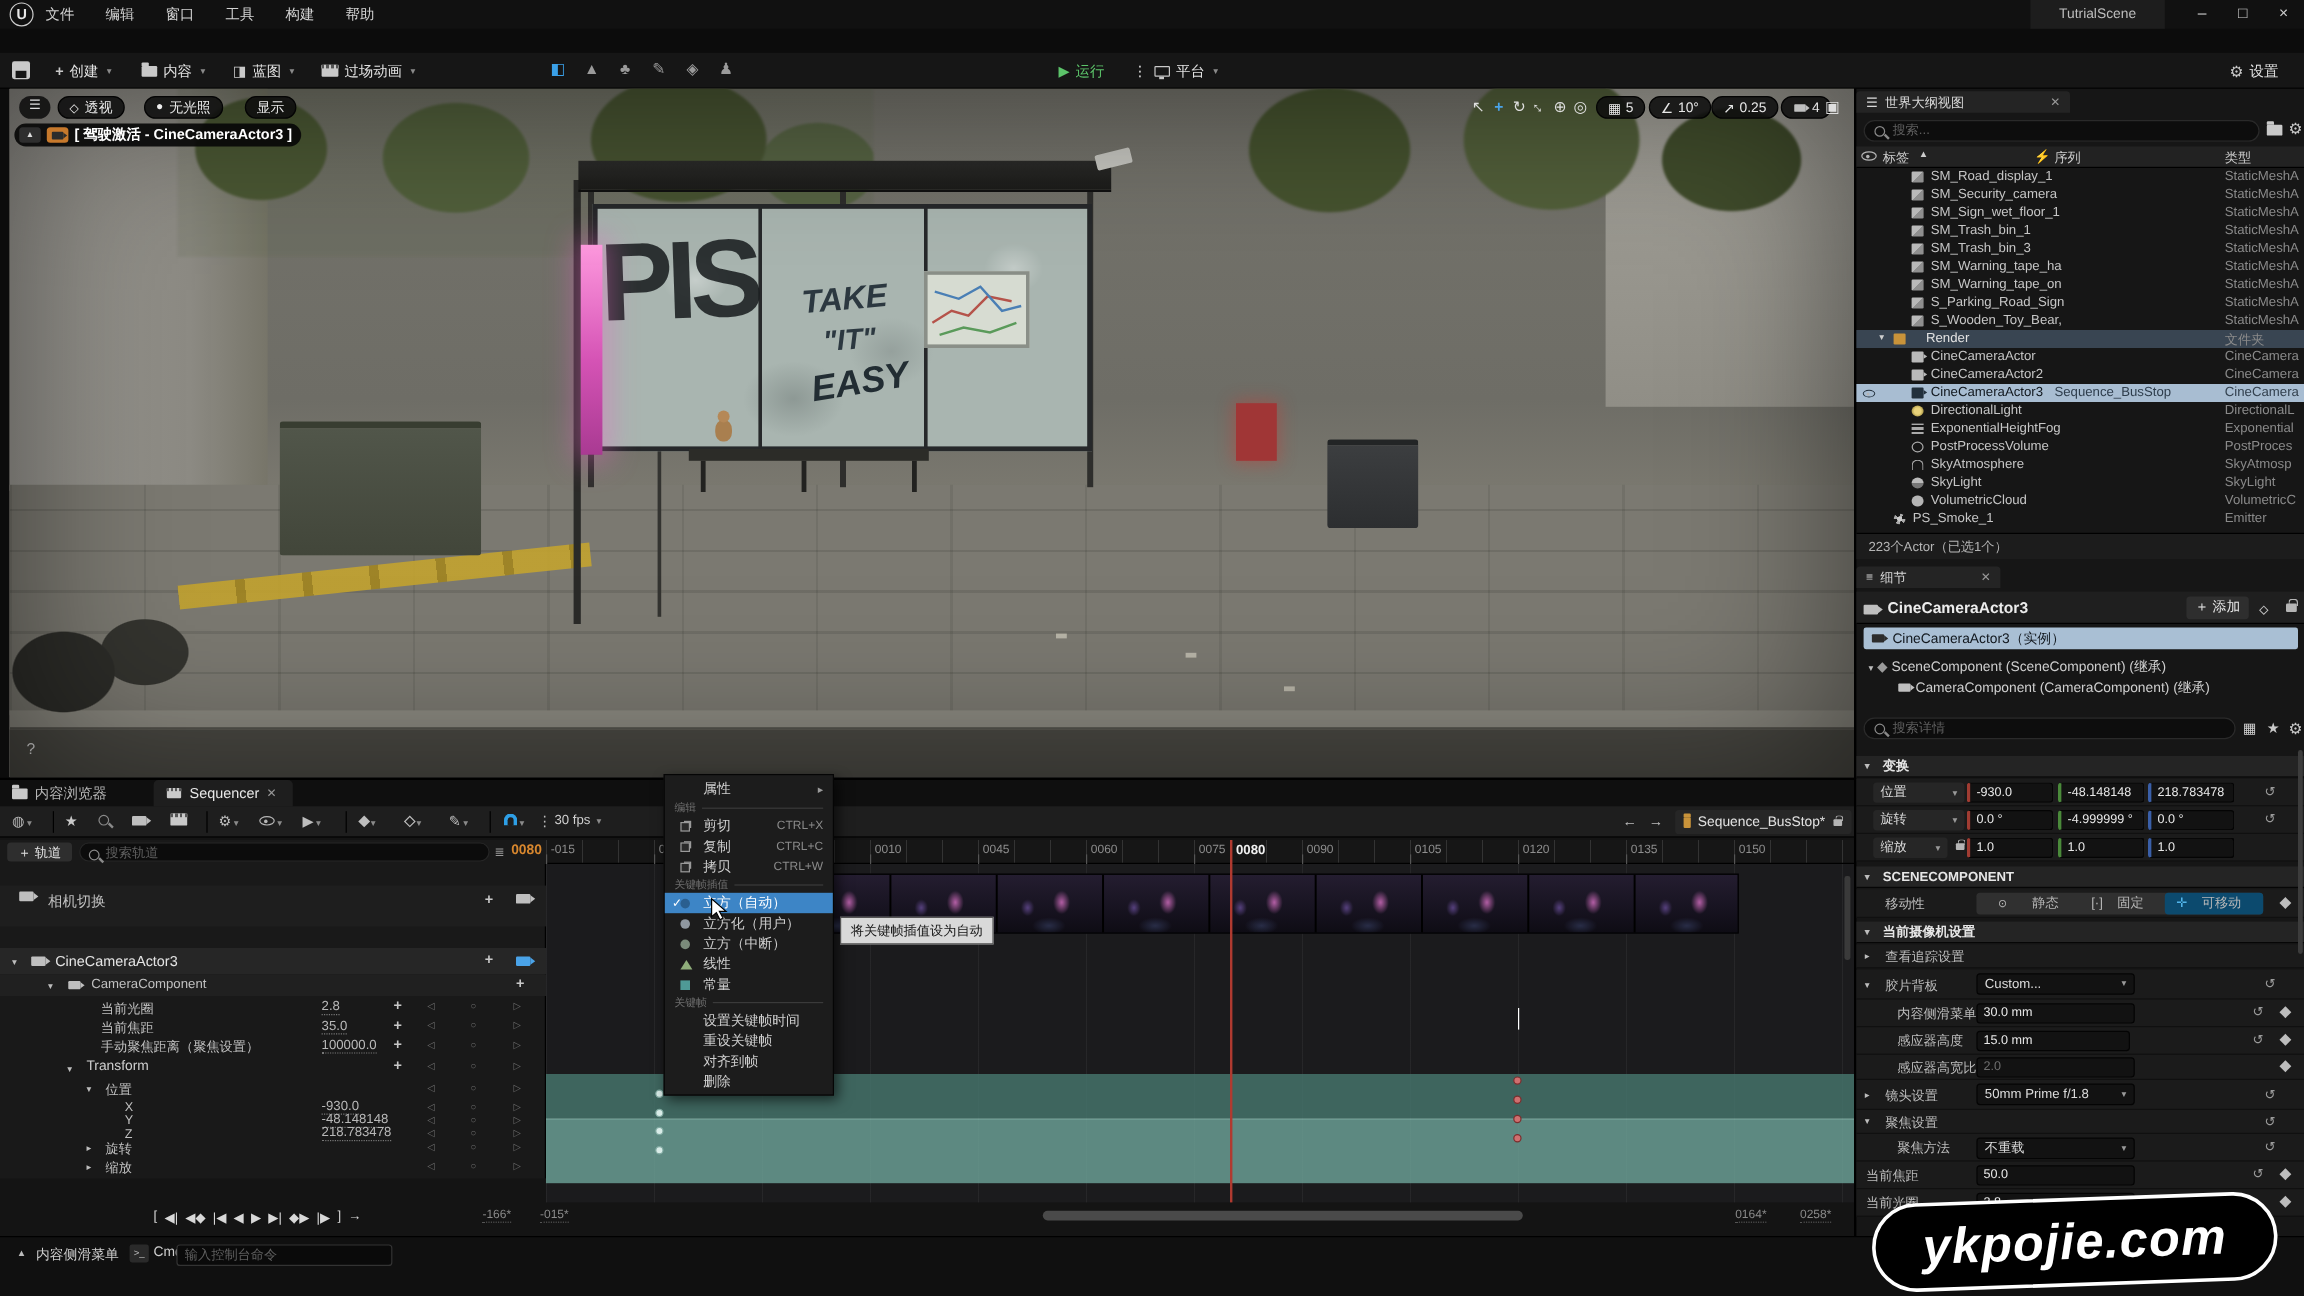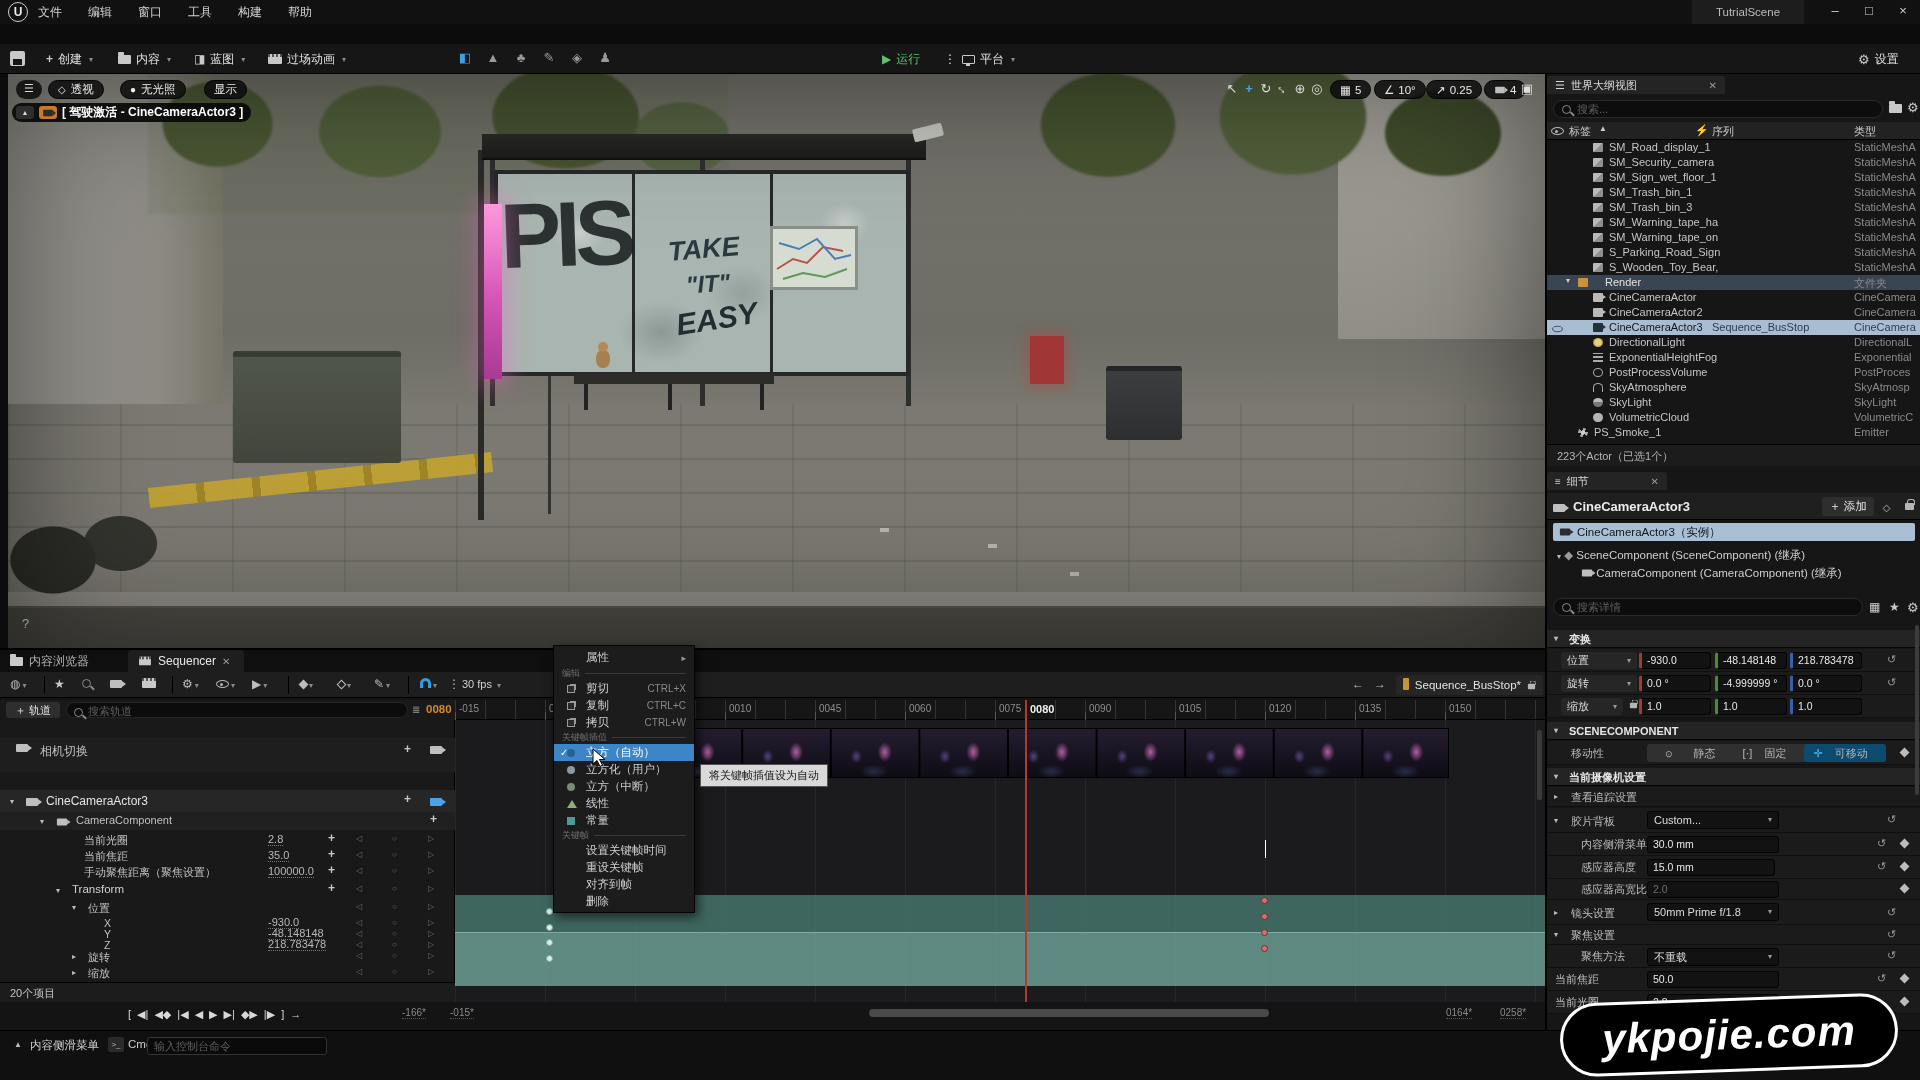--- a/index.html
+++ b/index.html
@@ -837,21 +837,20 @@
           <div class="tnav" style="left: 428px;">▷</div>
         </div>
         <div class="trow" style="top: 245px; height: 15px;">
           <div class="tchev" style="left: 72px; top: 3px;">▸</div>
           <div class="tlab" style="left: 88px;">缩放</div>
           <div class="tnav" style="left: 356px;">◁</div>
           <div class="tnav" style="left: 392px;">○</div>
           <div class="tnav" style="left: 428px;">▷</div>
         </div>
       </div>
-    <div id="tl-footer" class="ab">20个项目</div>
     <div id="transport" class="ab">
         <div class="tp">[</div>
         <div class="tp">◀|</div>
         <div class="tp">◀◆</div>
         <div class="tp">|◀</div>
         <div class="tp">◀</div>
         <div class="tp">▶</div>
         <div class="tp">▶|</div>
         <div class="tp">◆▶</div>
         <div class="tp">|▶</div>

